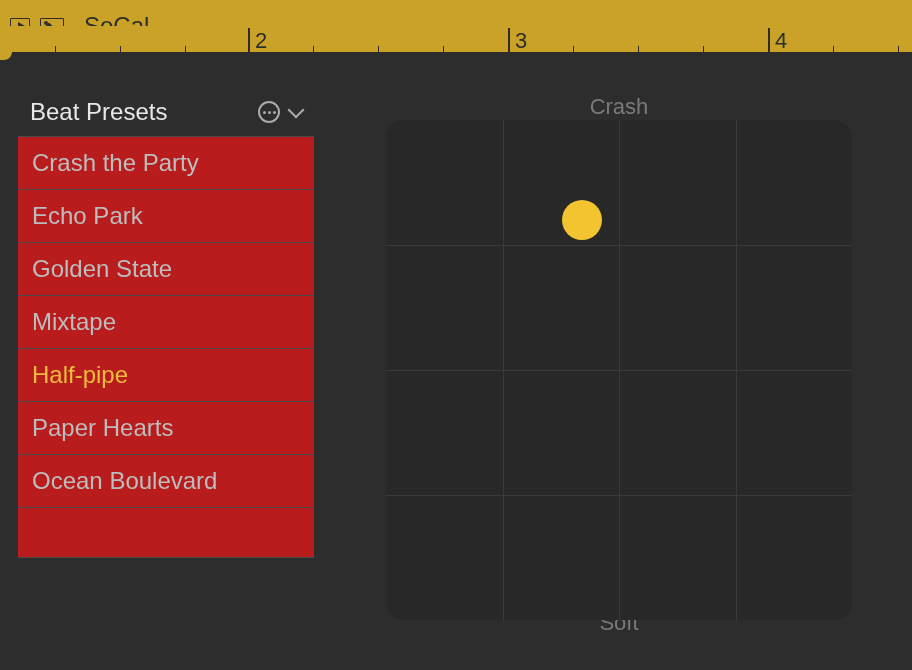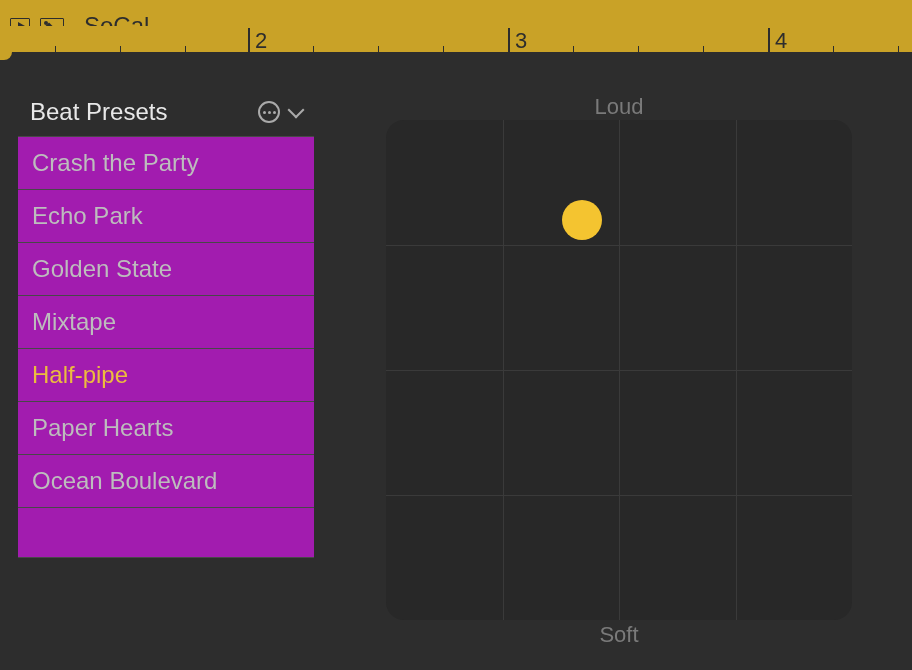--- a/index.html
+++ b/index.html
@@ -162,21 +162,21 @@
     }
     .chevron-down {
       width: 12px;
       height: 12px;
       border-right: 2.5px solid #aaa;
       border-bottom: 2.5px solid #aaa;
       transform: rotate(45deg);
       margin-top: -4px;
     }
     .preset-list {
-      background: #a21caf;
+      background: #b91c1c;
       border-radius: 0;
     }
     .preset-item {
       padding: 12px 14px;
       color: #bdbdbd;
       font-size: 24px;
       font-weight: 400;
       border-bottom: 1px solid #484848;
       cursor: pointer;
     }
@@ -229,21 +229,21 @@
       font-size: 22px;
       font-weight: 400;
     }
     .axis-label.top {
       left: 50%;
       top: 2px;
       transform: translateX(-50%);
     }
     .axis-label.bottom {
       left: 50%;
-      bottom: 4px;
+      bottom: 16px;
       transform: translateX(-50%);
     }
     .axis-label.left {
       left: 8px;
       top: 50%;
       transform: translateY(-50%) rotate(-90deg);
       transform-origin: center;
     }
     .axis-label.right {
       right: 8px;
@@ -304,21 +304,21 @@
       <div class="preset-item">Golden State</div>
       <div class="preset-item">Mixtape</div>
       <div class="preset-item selected">Half-pipe</div>
       <div class="preset-item">Paper Hearts</div>
       <div class="preset-item">Ocean Boulevard</div>
       <div class="preset-item empty"></div>
     </div>
   </div>
 
   <div class="xy-pad-container">
-    <div class="axis-label top">Loud</div>
+    <div class="axis-label top">Crash</div>
     <div class="axis-label bottom">Soft</div>
     <div class="axis-label left">Simple</div>
     <div class="axis-label right">Complex</div>
     <div class="xy-pad">
       <div class="grid-line-v" style="left:25%"></div>
       <div class="grid-line-v" style="left:50%"></div>
       <div class="grid-line-v" style="left:75%"></div>
       <div class="grid-line-h" style="top:25%"></div>
       <div class="grid-line-h" style="top:50%"></div>
       <div class="grid-line-h" style="top:75%"></div>

